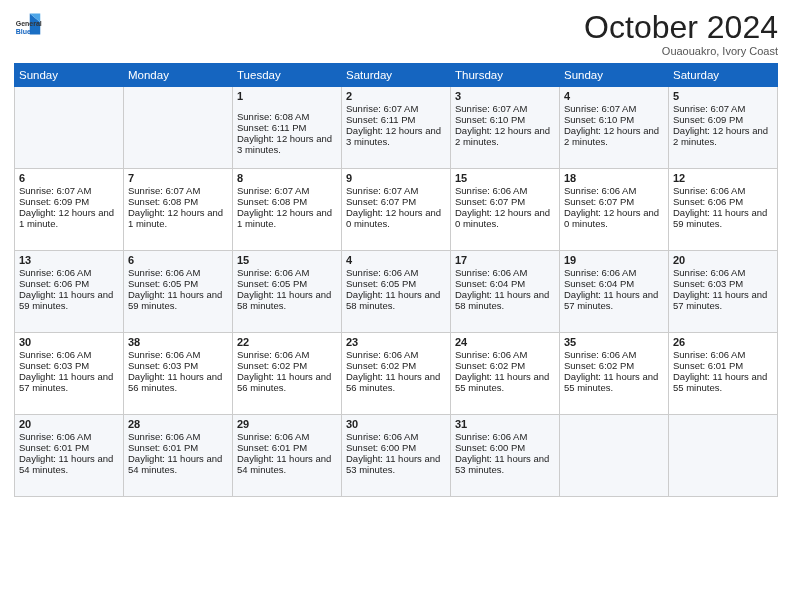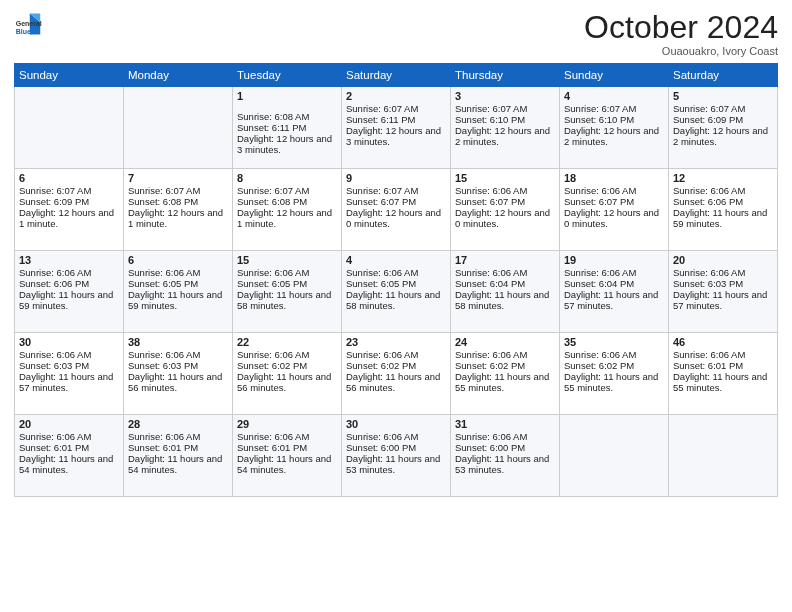--- a/index.html
+++ b/index.html
@@ -268,21 +268,21 @@
             <span style="display: block;">Sunset: 6:02 PM</span>
             <span style="display: block;">Daylight: 11 hours and 55 minutes.</span>
           </td>
           <td>
             <span class="day-num">35</span>
             <span style="display: block;">Sunrise: 6:06 AM</span>
             <span style="display: block;">Sunset: 6:02 PM</span>
             <span style="display: block;">Daylight: 11 hours and 55 minutes.</span>
           </td>
           <td>
-            <span class="day-num">46</span>
+            <span class="day-num">26</span>
             <span style="display: block;">Sunrise: 6:06 AM</span>
             <span style="display: block;">Sunset: 6:01 PM</span>
             <span style="display: block;">Daylight: 11 hours and 55 minutes.</span>
           </td>
         </tr>
         <tr>
           <td>
             <span class="day-num">20</span>
             <span style="display: block;">Sunrise: 6:06 AM</span>
             <span style="display: block;">Sunset: 6:01 PM</span>

